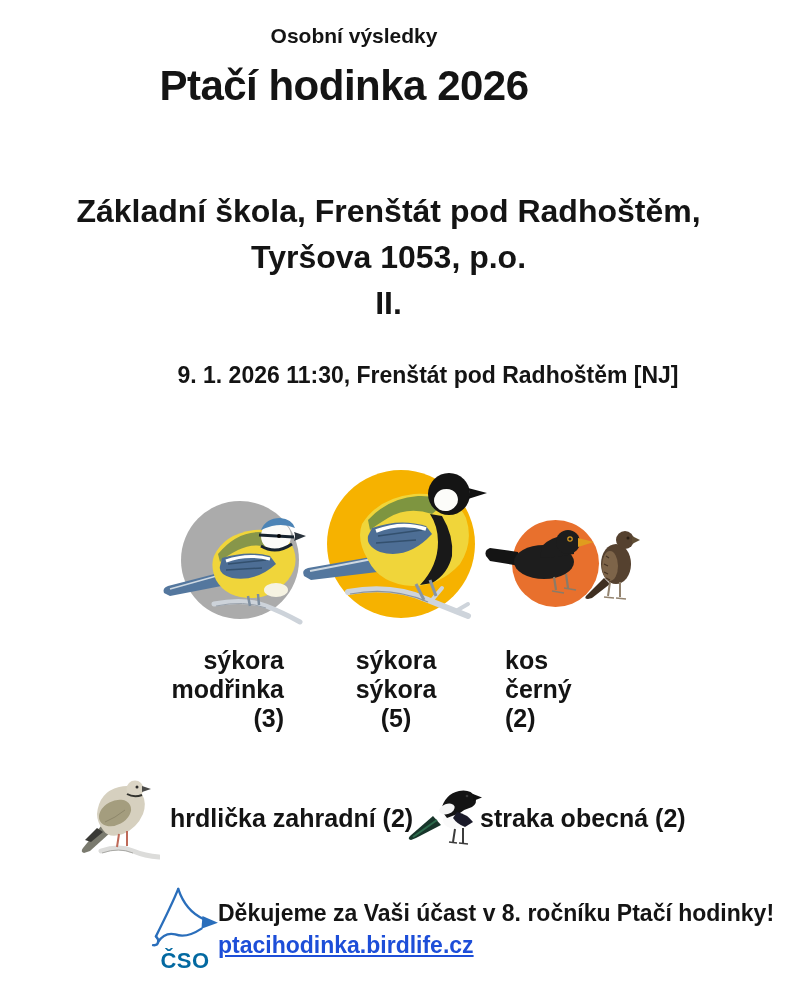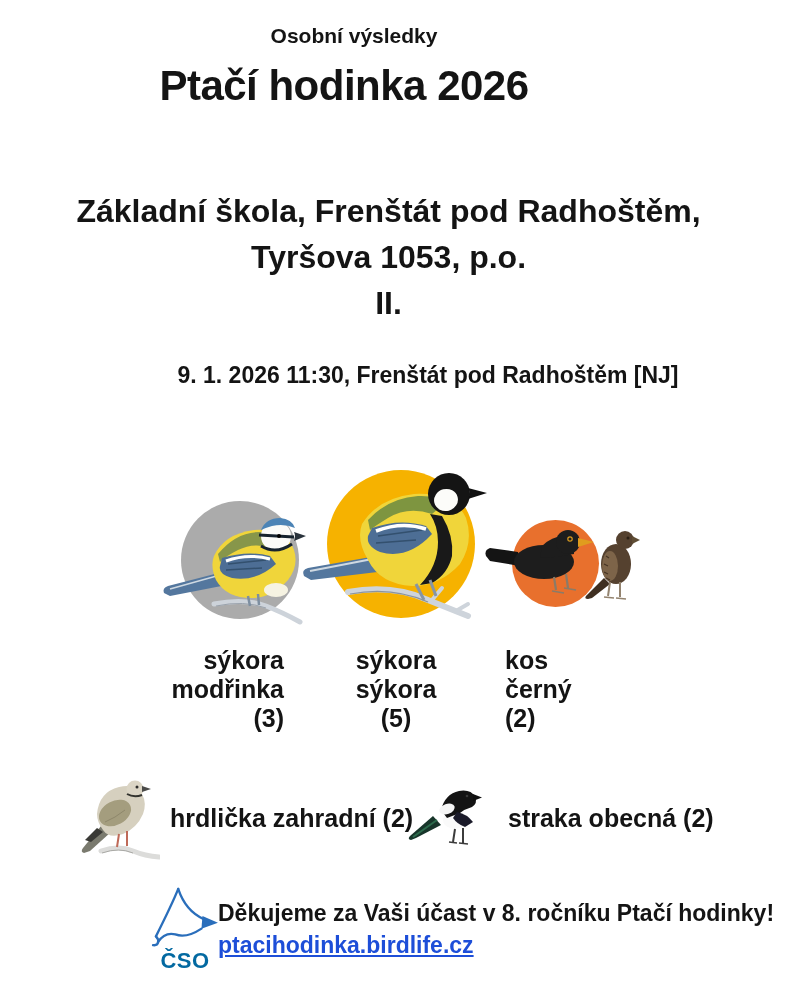--- a/index.html
+++ b/index.html
@@ -28,21 +28,21 @@
   .bird-3 { left:482px; top:514px; }
   .species-label { top:646px; font-size:25px; font-weight:bold;
     line-height:29px; z-index:3; }
   .species-label-1 { right:508px; text-align:right; }
   .species-label-2 { left:306px; width:180px; text-align:center; }
   .species-label-3 { left:505px; text-align:left; }
   .bird-4 { left:75px;  top:772px; }
   .bird-5 { left:405px; top:780px; }
   .other-label { top:804px; font-size:25px; font-weight:bold; }
   .other-label-1 { left:170px; }
-  .other-label-2 { left:508px; }
+  .other-label-2 { left:480px; }
   .logo-svg { left:146px; top:886px; }
   .logo-text { left:146px; top:948px; width:78px; text-align:center;
     font-size:22px; font-weight:bold; letter-spacing:0.5px; }
   .thanks { left:218px; top:900px; font-size:23px; font-weight:bold; }
   .site-link { left:218px; top:932px; font-size:23px; font-weight:bold;
     text-decoration:underline; color:#1d4ed8; cursor:pointer; }
 </style>
 </head>
 <body>
 

